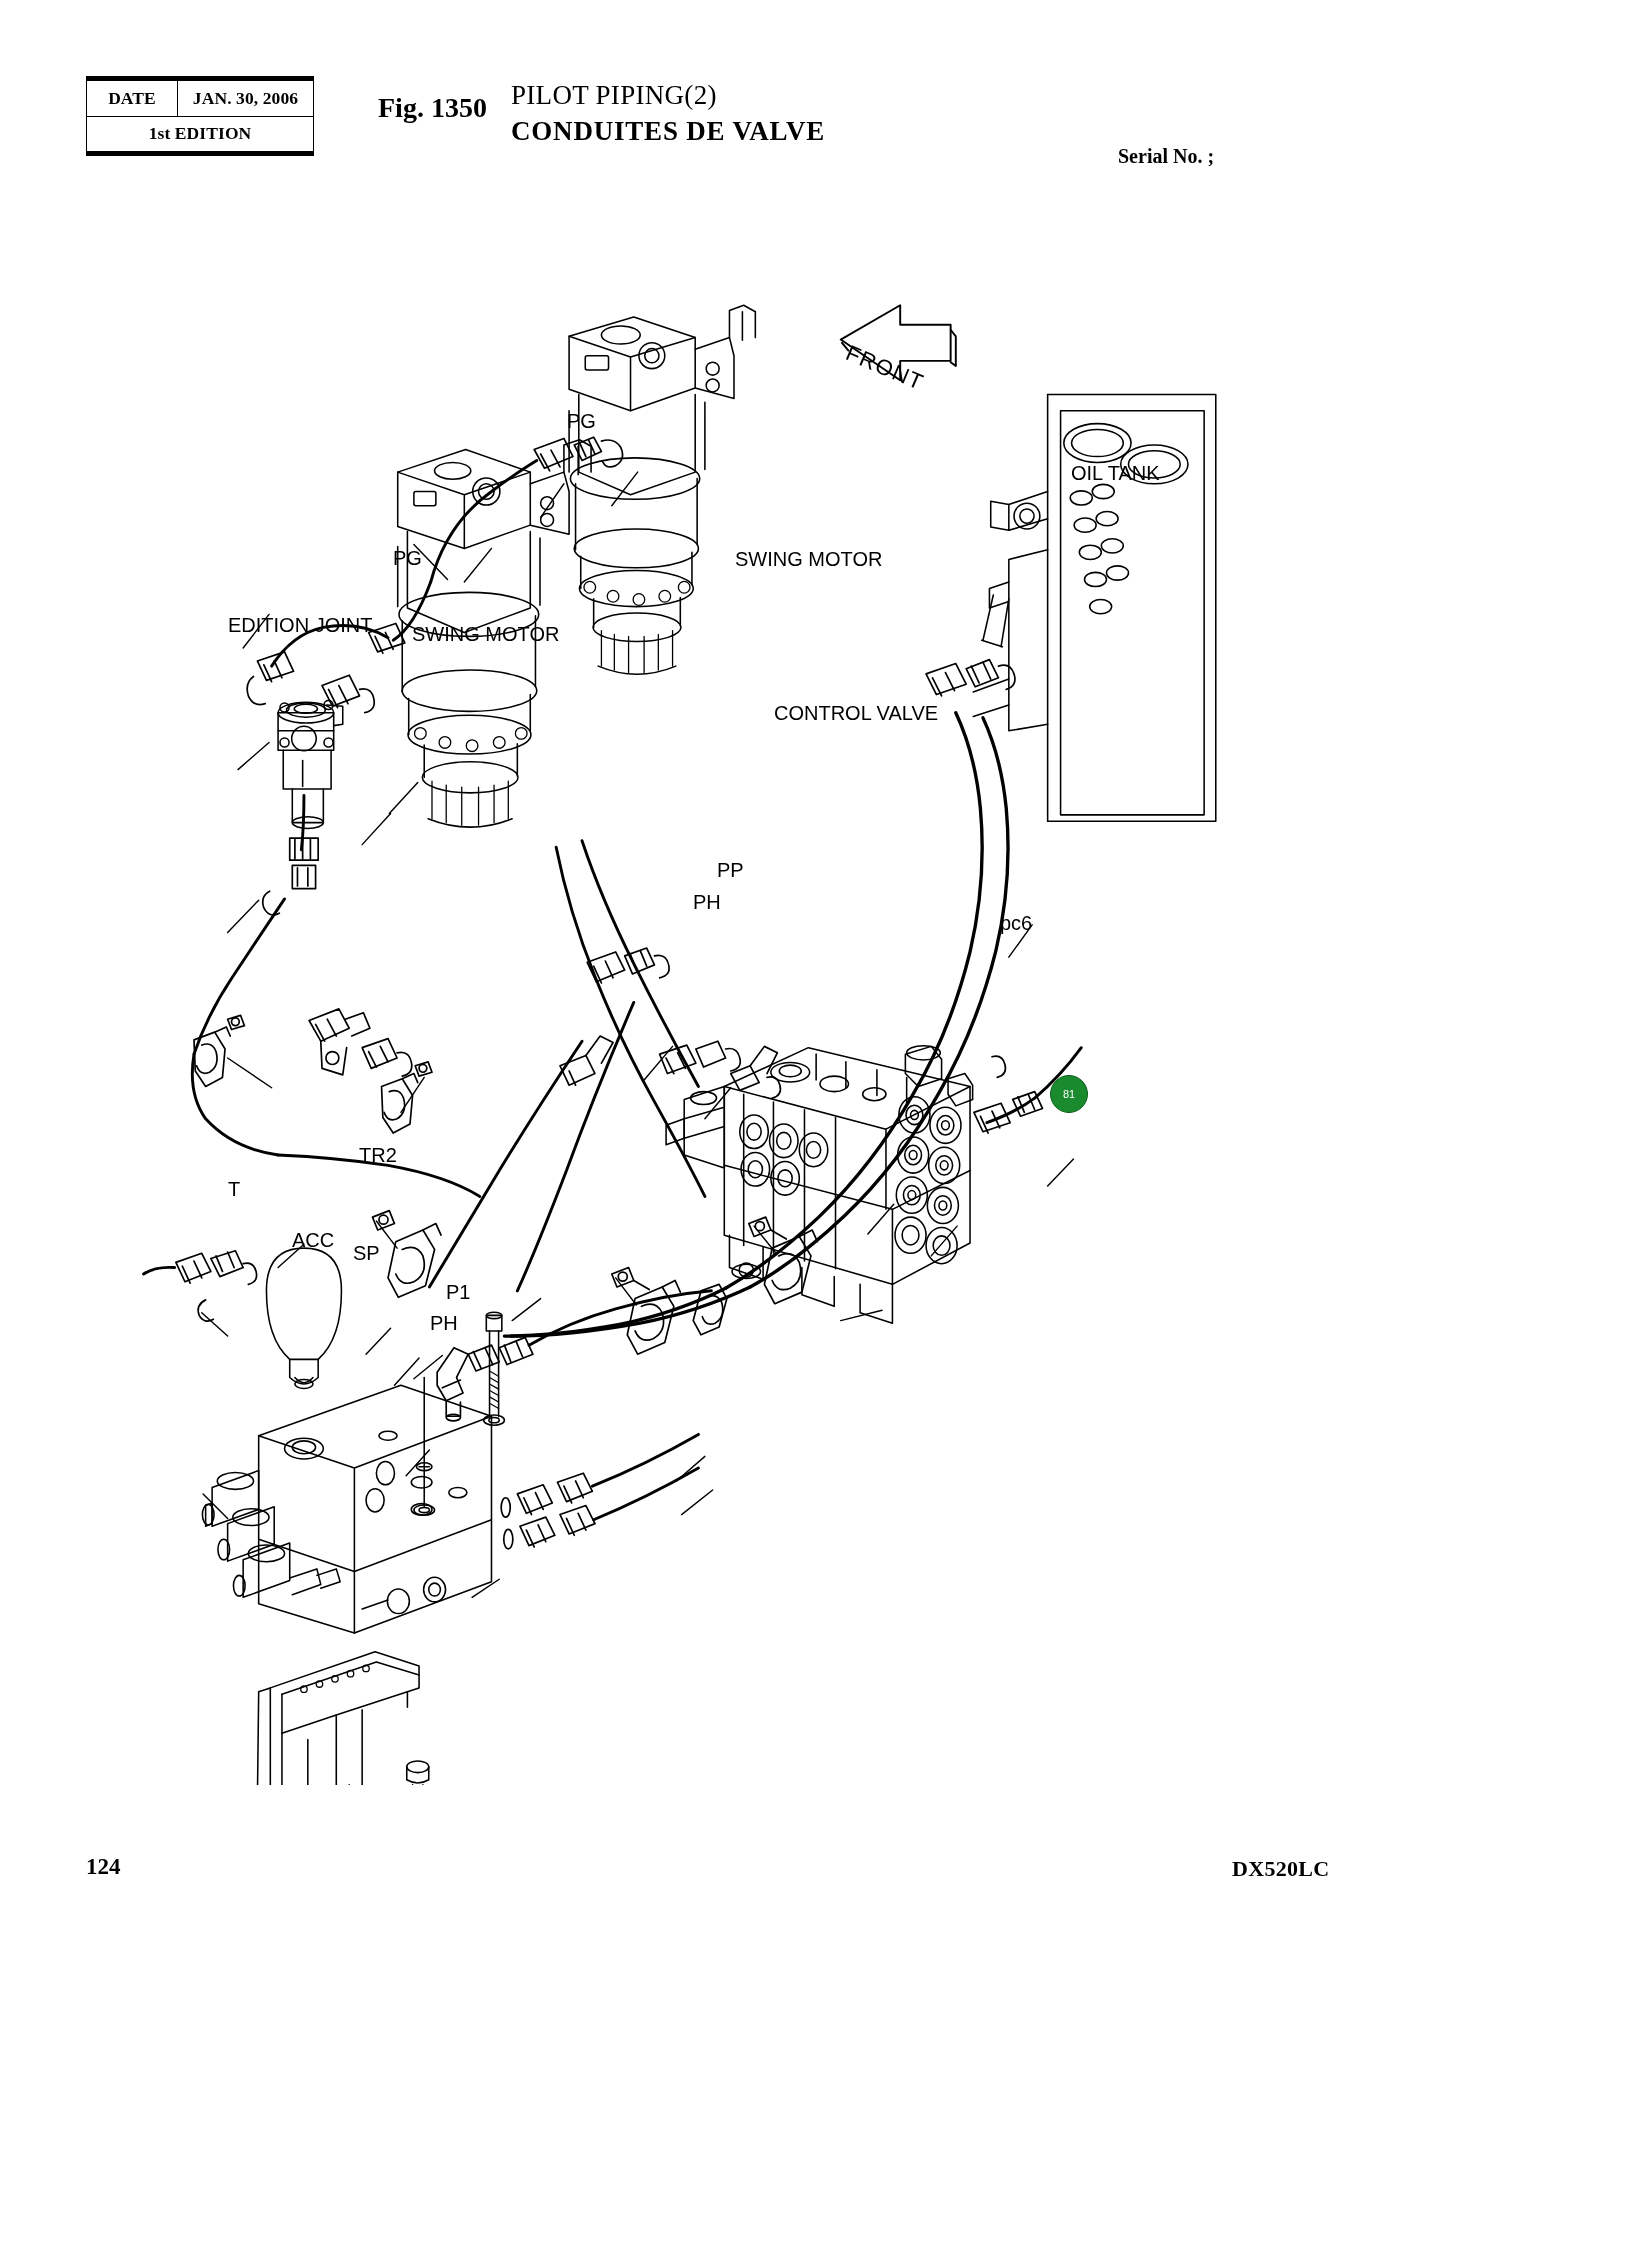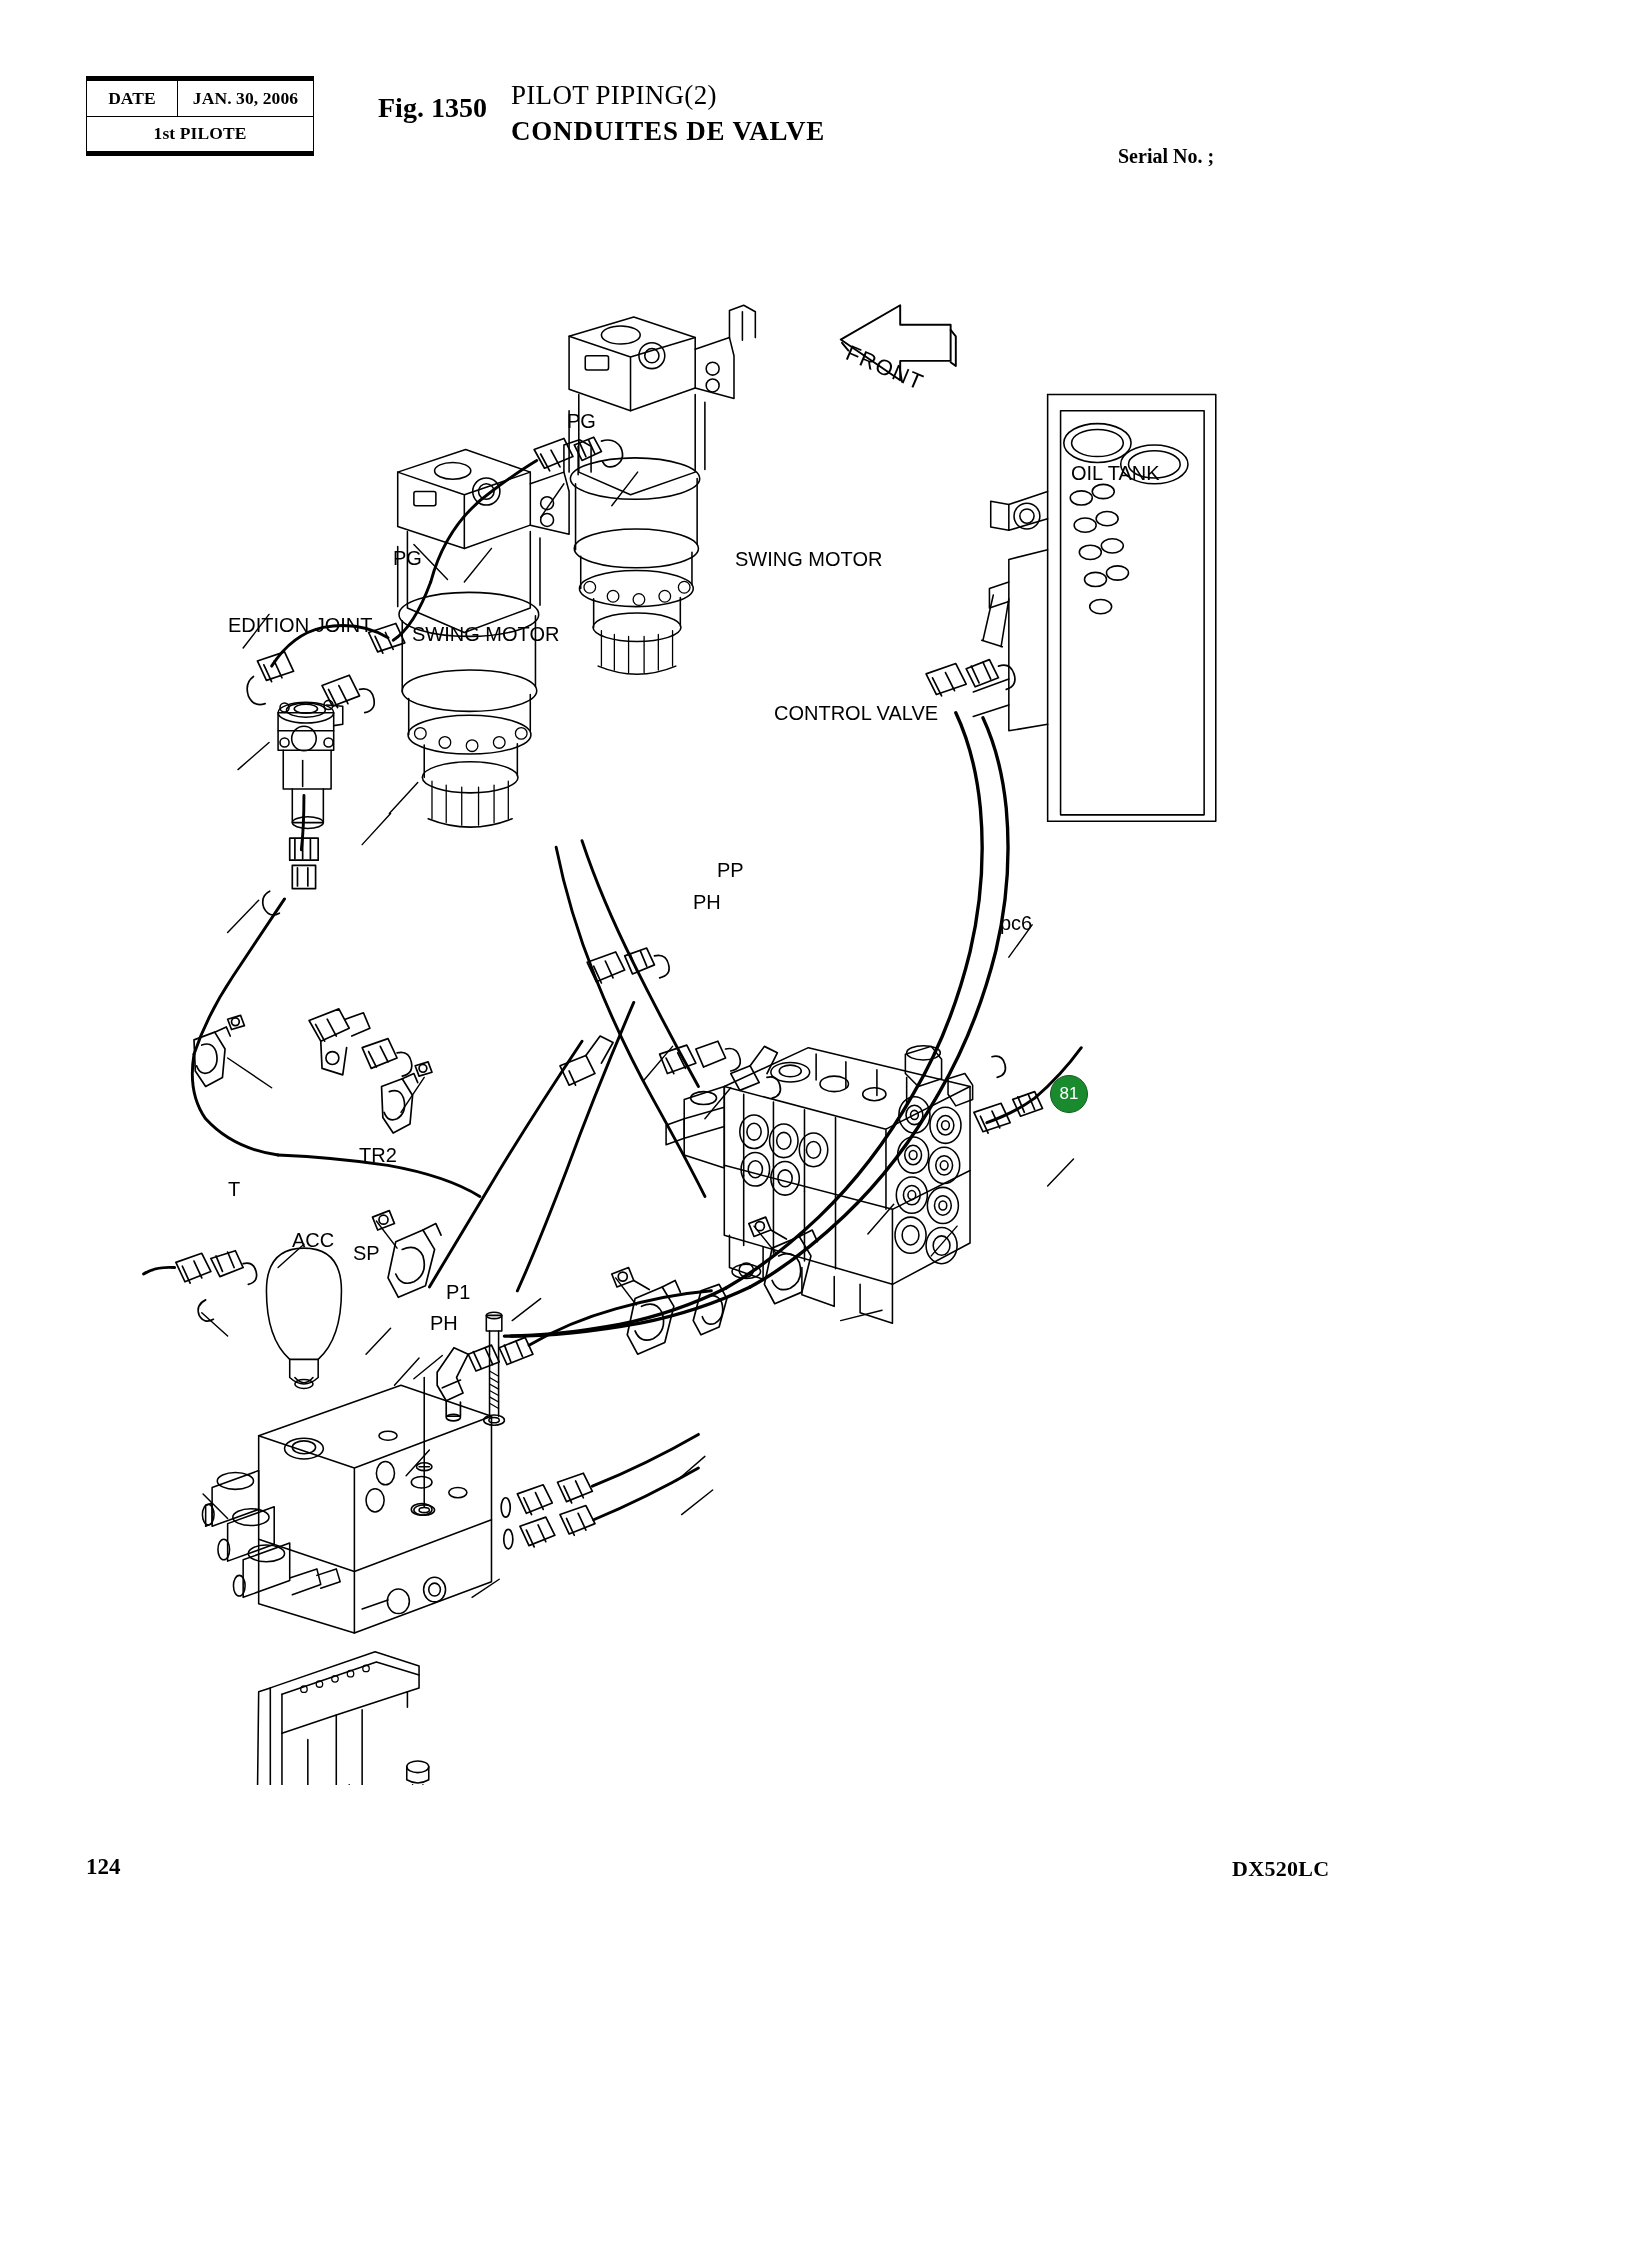--- a/index.html
+++ b/index.html
@@ -34,33 +34,33 @@
   
   #diagram{position:absolute;left:0;top:278px;width:1651px;height:1507px;}
   #diagram svg{display:block;}
 
   .dlabel{position:absolute;font-family:"Liberation Sans",sans-serif;color:#000;
           white-space:nowrap;font-size:19.4px;}
   .dlabel.big{font-size:20px;}
 
   .badge{position:absolute;width:36px;height:36px;border-radius:50%;
          background:#1a8a2e;border:1.3px solid #0d5e1c;color:#fff;
-         font-family:"Liberation Sans",sans-serif;font-size:17px;font-weight:normal;
+         font-family:"Liberation Sans",sans-serif;font-size:11px;font-weight:normal;
          display:flex;align-items:center;justify-content:center;}
 </style>
 </head>
 <body>
 
 <div class="hdr-table">
   <div class="hdr-row top">
     <div class="hdr-cell date">DATE</div>
     <div class="hdr-cell dval">JAN. 30, 2006</div>
   </div>
   <div class="hdr-row">
-    <div class="hdr-cell edition">1st PILOTE</div>
+    <div class="hdr-cell edition">1st EDITION</div>
   </div>
 </div>
 
 <div class="fig-no">Fig. 1350</div>
 <div class="title-en">PILOT  PIPING(2)</div>
 <div class="title-fr">CONDUITES  DE  VALVE</div>
 <div class="serial">Serial No. ;</div>
 
 <div id="diagram">
 

